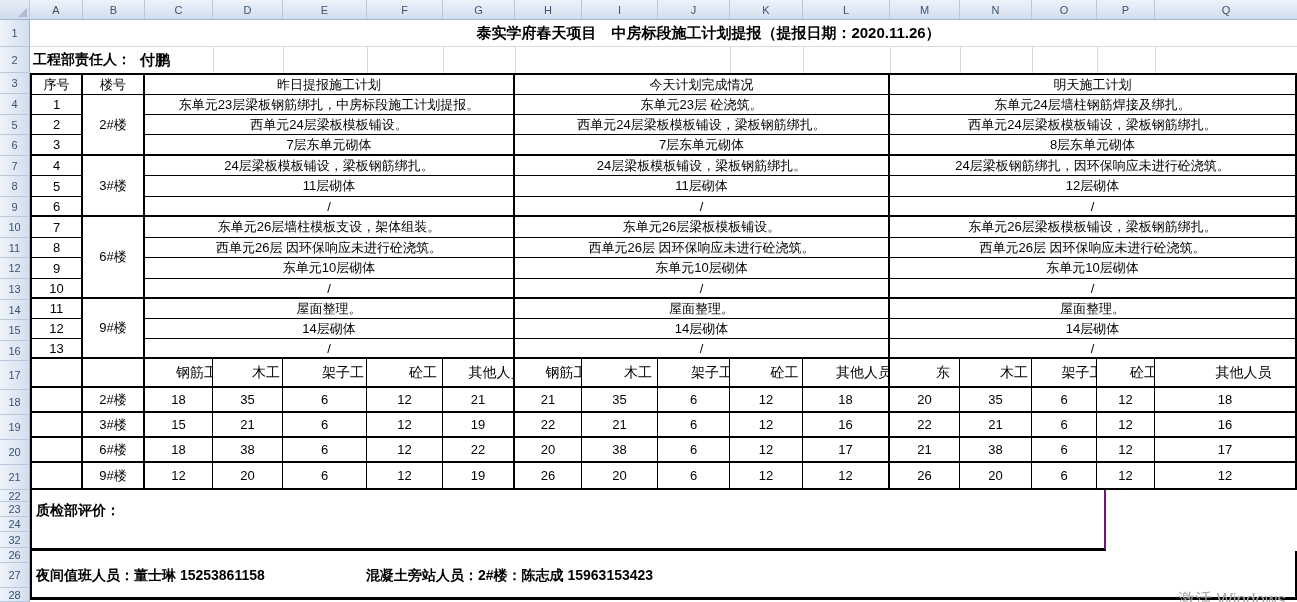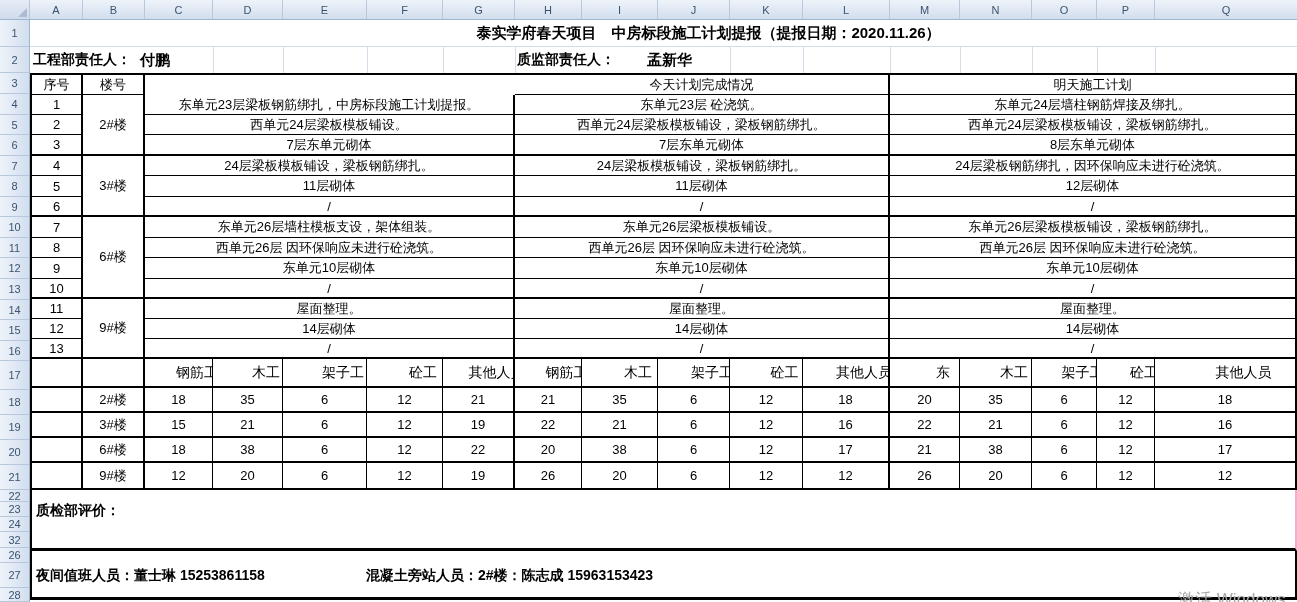--- a/index.html
+++ b/index.html
@@ -31,22 +31,22 @@
              grid-template-columns:51px 62px 68px 70px 84px 76px 72px 67px 76px 72px 73px 87px 70px 72px 65px 58px 1fr;
              grid-template-rows:20px 20px 20px 21px 20px 21px 20px 21px 20px 21px 20px 20px 20px 20px 29px 25px 25px 25px 1fr;}
   .tc{box-sizing:border-box;border-right:1px solid #000;border-bottom:1px solid #000;
       display:flex;align-items:center;justify-content:center;overflow:hidden;white-space:nowrap;font-size:13px;}
   .vr2{border-right-width:2px;}
   .vr0{border-right:none;}
   .hb2{border-bottom-width:2px;}
   .hb0{border-bottom:none;}
   .lh{font-size:14px;padding-left:37px;}
   
-  .box1{position:absolute;left:0;top:470px;width:1267px;height:61px;box-sizing:border-box;
-        border-left:2px solid #000;border-right:2px solid #f9a8d4;border-bottom:3px solid #000;}
+  .box1{position:absolute;left:0;top:470px;width:1076px;height:61px;box-sizing:border-box;
+        border-left:2px solid #000;border-right:2px solid #701a75;border-bottom:3px solid #000;}
   .box1 .t{position:absolute;left:4px;top:12px;font-weight:bold;font-size:14px;}
   .box2{position:absolute;left:0;top:531px;width:1267px;height:49px;box-sizing:border-box;
         border-left:2px solid #000;border-right:2px solid #000;border-bottom:3px solid #000;}
   .box2 .t1{position:absolute;left:4px;top:16px;font-weight:bold;font-size:14px;white-space:nowrap;}
   .box2 .t2{position:absolute;left:290px;top:16px;font-weight:bold;font-size:14px;white-space:nowrap;margin-left:44px;}
   .watermark{position:absolute;left:1148px;top:568px;font-size:17px;color:#a8a8a8;white-space:nowrap;}
 </style>
 </head>
 <body>
 
@@ -108,44 +108,41 @@
 
   <div class="content">
 
     <div class="row1">泰实学府春天项目　中房标段施工计划提报（提报日期：2020.11.26）</div>
 
     <div class="row2">
       <div class="eng">
         <span>工程部责任人：</span>
           <span style="font-size:15px">付鹏</span>
       </div>
-      <div class="qc">
-        <span>质监部责任人：</span>
-          <span style="font-size:15px">孟新华</span>
-      </div>
     </div>
 
     <div class="gl" style="left:0;top:26px;width:1267px;height:1px"></div>
     <div class="gl" style="left:183px;top:27px;width:1px;height:26px"></div>
     <div class="gl" style="left:253px;top:27px;width:1px;height:26px"></div>
     <div class="gl" style="left:337px;top:27px;width:1px;height:26px"></div>
     <div class="gl" style="left:413px;top:27px;width:1px;height:26px"></div>
     <div class="gl" style="left:485px;top:27px;width:1px;height:26px"></div>
     <div class="gl" style="left:700px;top:27px;width:1px;height:26px"></div>
     <div class="gl" style="left:773px;top:27px;width:1px;height:26px"></div>
     <div class="gl" style="left:860px;top:27px;width:1px;height:26px"></div>
     <div class="gl" style="left:930px;top:27px;width:1px;height:26px"></div>
     <div class="gl" style="left:1002px;top:27px;width:1px;height:26px"></div>
     <div class="gl" style="left:1067px;top:27px;width:1px;height:26px"></div>
     <div class="gl" style="left:1125px;top:27px;width:1px;height:26px"></div>
 
     <div class="maintable">
 
       <div class="tc vr2" style="grid-area:1/1/2/2">序号</div>
       <div class="tc vr2" style="grid-area:1/2/2/3">楼号</div>
+      <div class="tc vr2" style="grid-area:1/3/2/8">昨日提报施工计划</div>
       <div class="tc vr2" style="grid-area:1/8/2/13">今天计划完成情况</div>
       <div class="tc vr0" style="grid-area:1/13/2/18">明天施工计划</div>
 
       <div class="tc vr2" style="grid-area:2/1/3/2">1</div>
       <div class="tc vr2" style="grid-area:3/1/4/2">2</div>
       <div class="tc vr2 hb2" style="grid-area:4/1/5/2">3</div>
       <div class="tc vr2" style="grid-area:5/1/6/2">4</div>
       <div class="tc vr2" style="grid-area:6/1/7/2">5</div>
       <div class="tc vr2 hb2" style="grid-area:7/1/8/2">6</div>
       <div class="tc vr2" style="grid-area:8/1/9/2">7</div>

